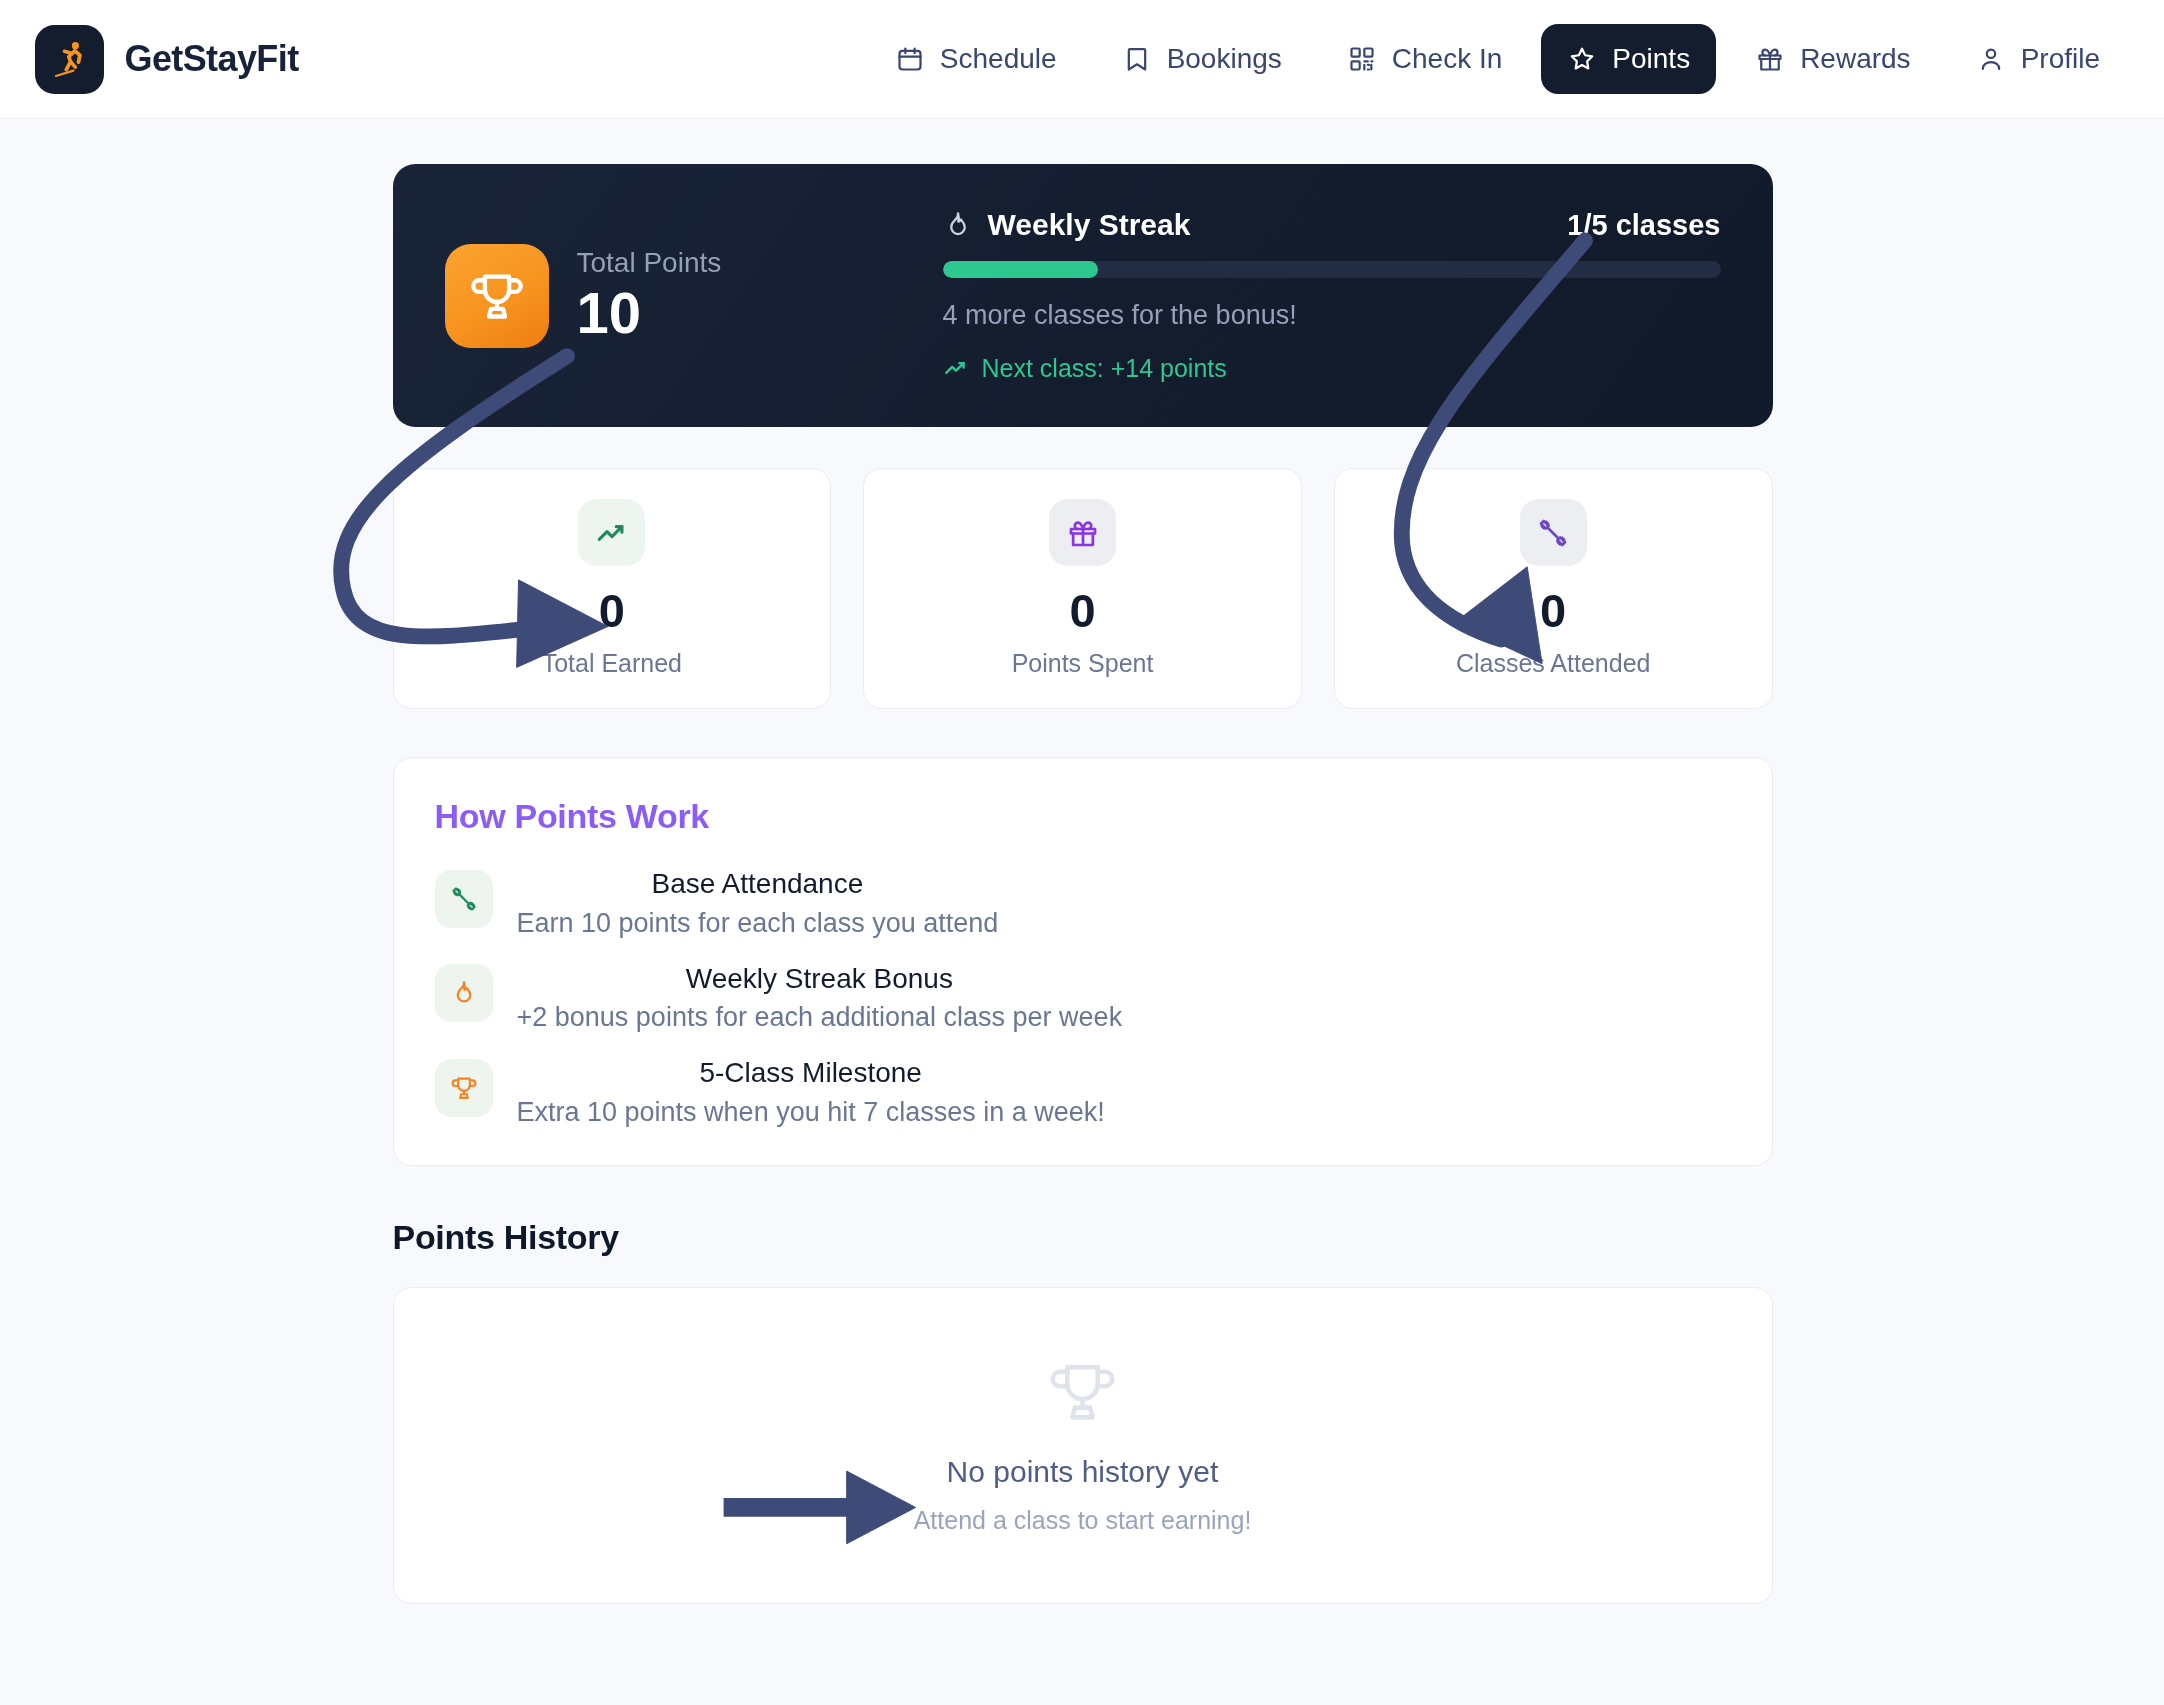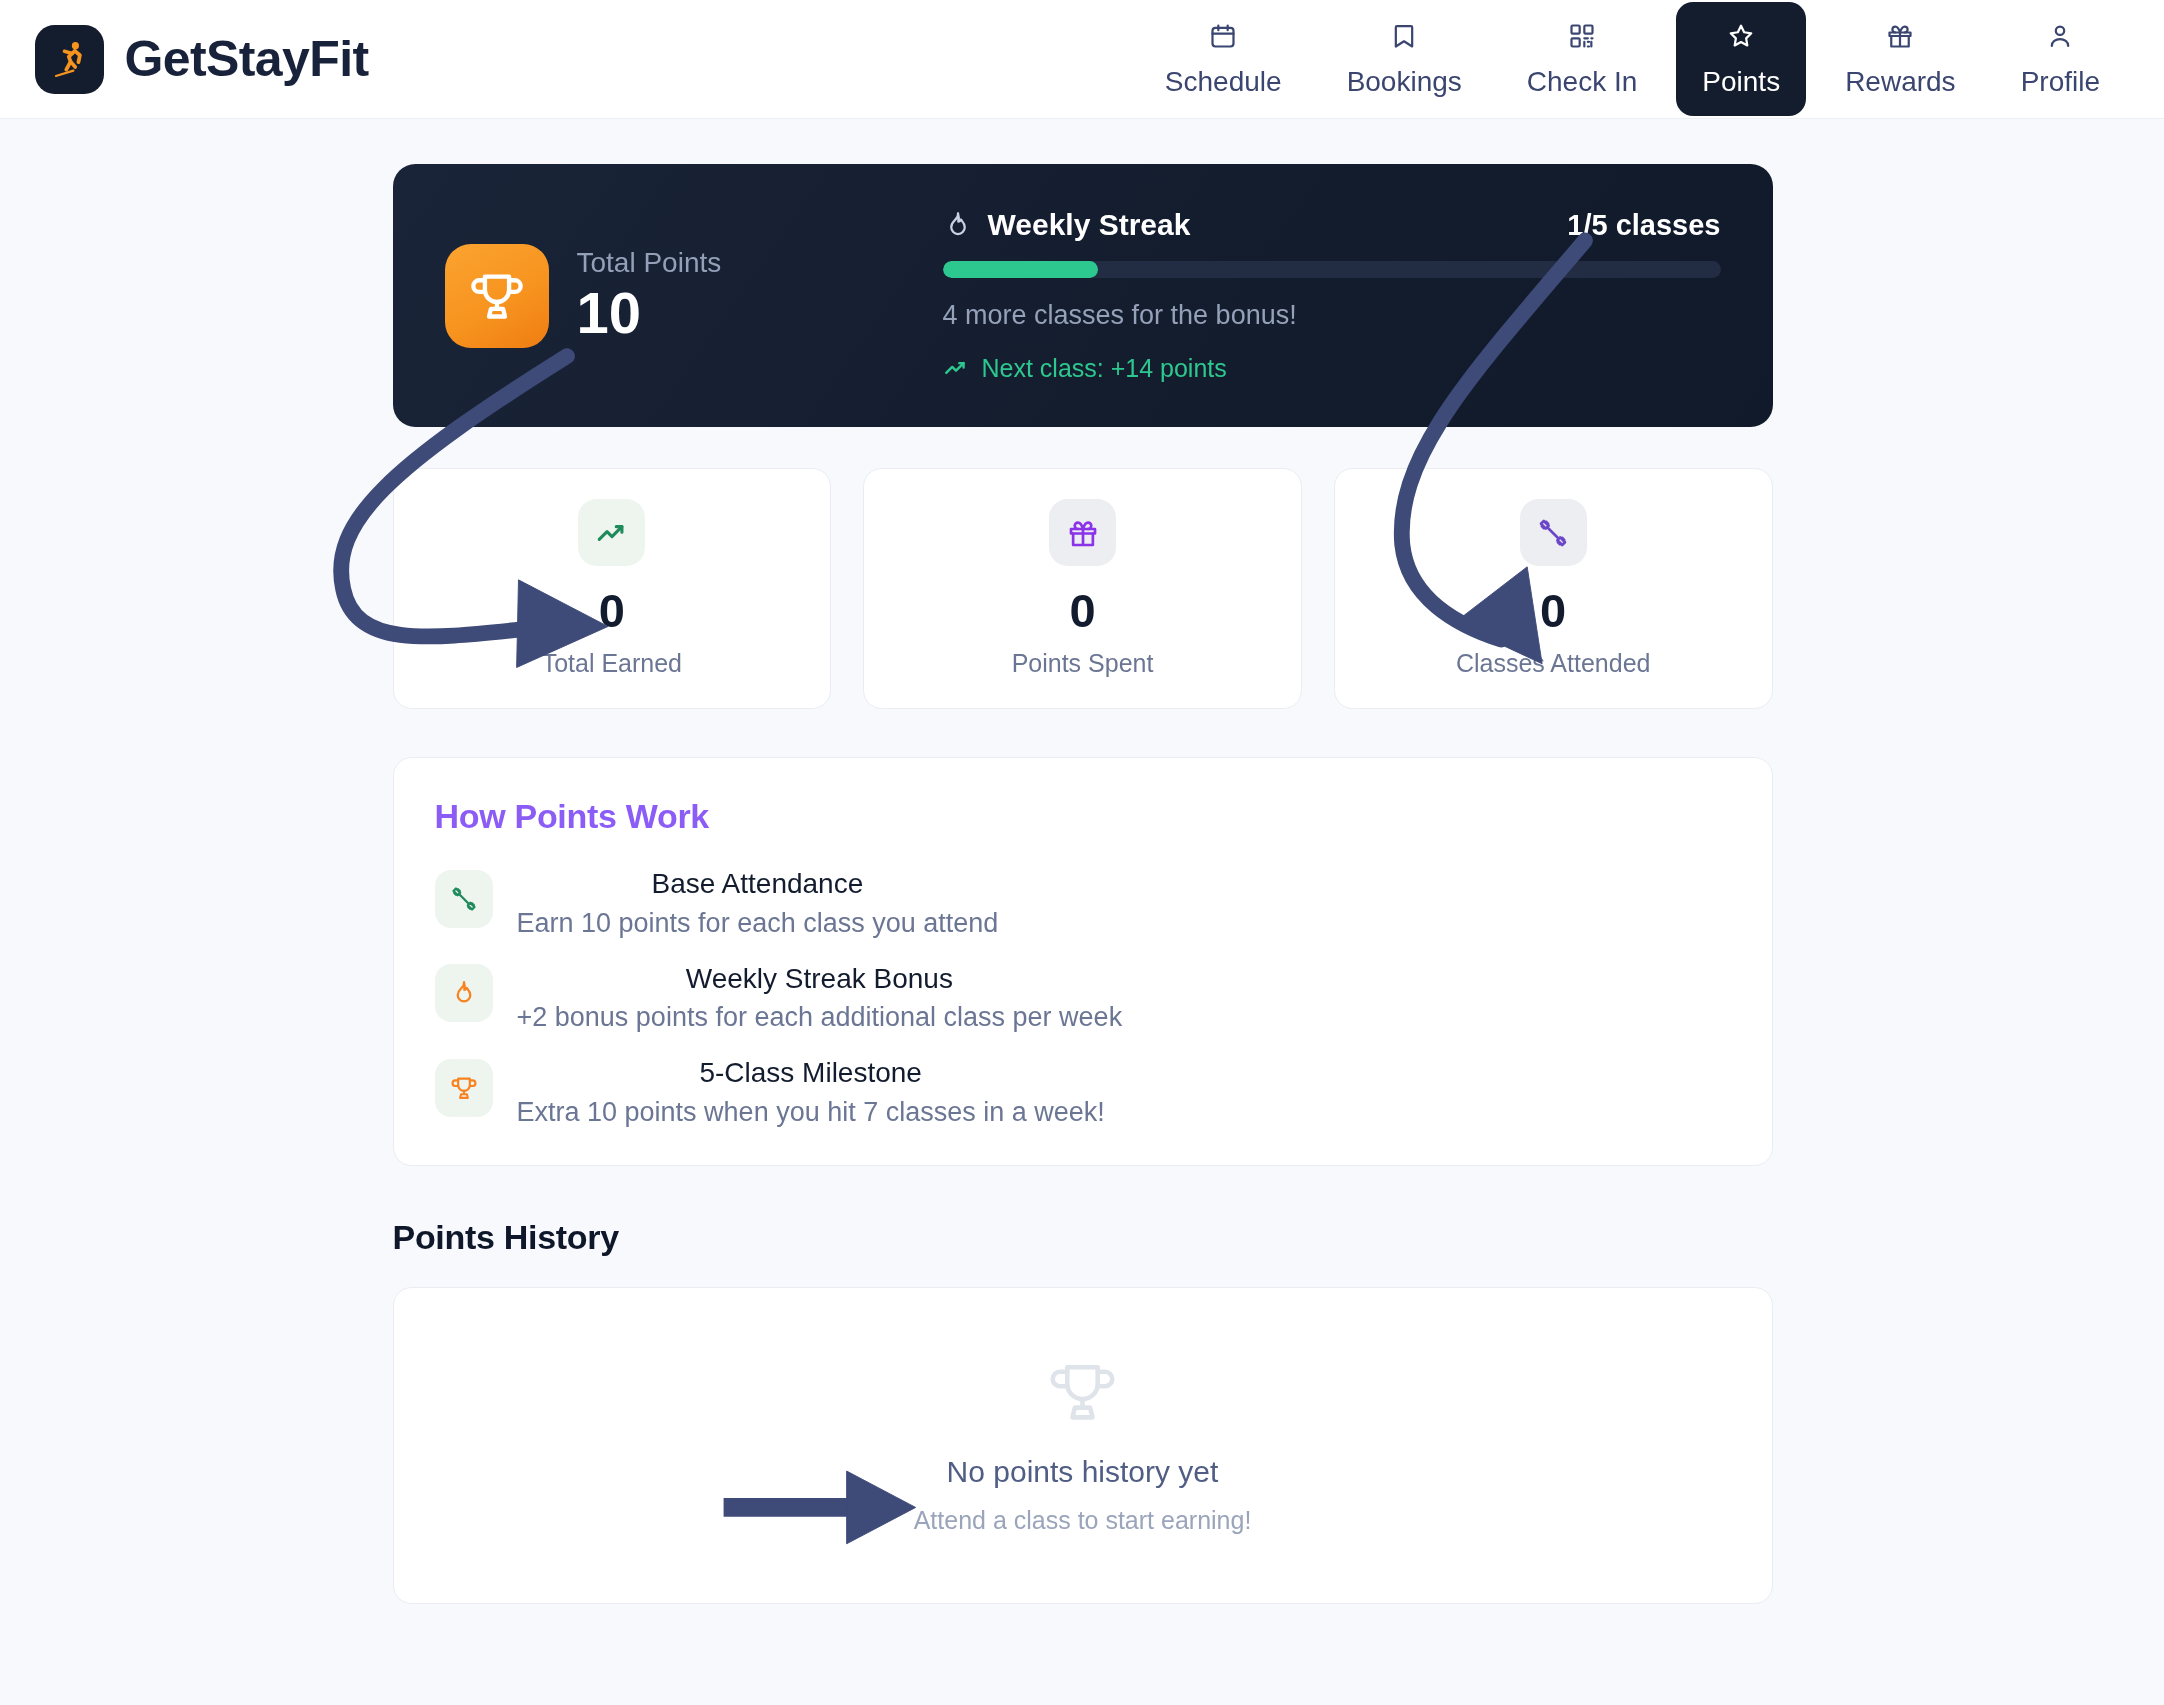--- a/index.html
+++ b/index.html
@@ -19,29 +19,28 @@
     border-bottom: 1.9px solid #edf0f4;
     display: flex; align-items: center;
   }
   .brand { display: flex; align-items: center; gap: 20.5px; margin-left: 35px; }
   .logo-tile {
     width: 69px; height: 69px; border-radius: 19.6px;
     background: #141d2e;
     display: flex; align-items: center; justify-content: center;
   }
   .brand-name {
-    font-size: 50px; font-weight: bold; color: #18223a; letter-spacing: -0.6px;
+    font-size: 36px; font-weight: bold; color: #18223a; letter-spacing: -0.6px;
   }
   .nav { display: flex; align-items: center; margin-left: auto; margin-right: 39px; }
   .nav-item {
     display: flex; align-items: center; gap: 15px;
     padding: 18.6px 26px; border-radius: 17px;
     color: #3b4670; font-size: 28px; cursor: pointer;
     white-space: nowrap;
-    flex-direction: column;
   }
   .nav-item.active { background: #141d2e; color: #ffffff; }
   .nav-item + .nav-item { margin-left: 13px; }
   .nav-ico { display: flex; align-items: center; justify-content: center; width: 30px; height: 30px; }
 
   
   .content {
     position: absolute; top: 119px; left: 0;
     width: 2165px;
   }

